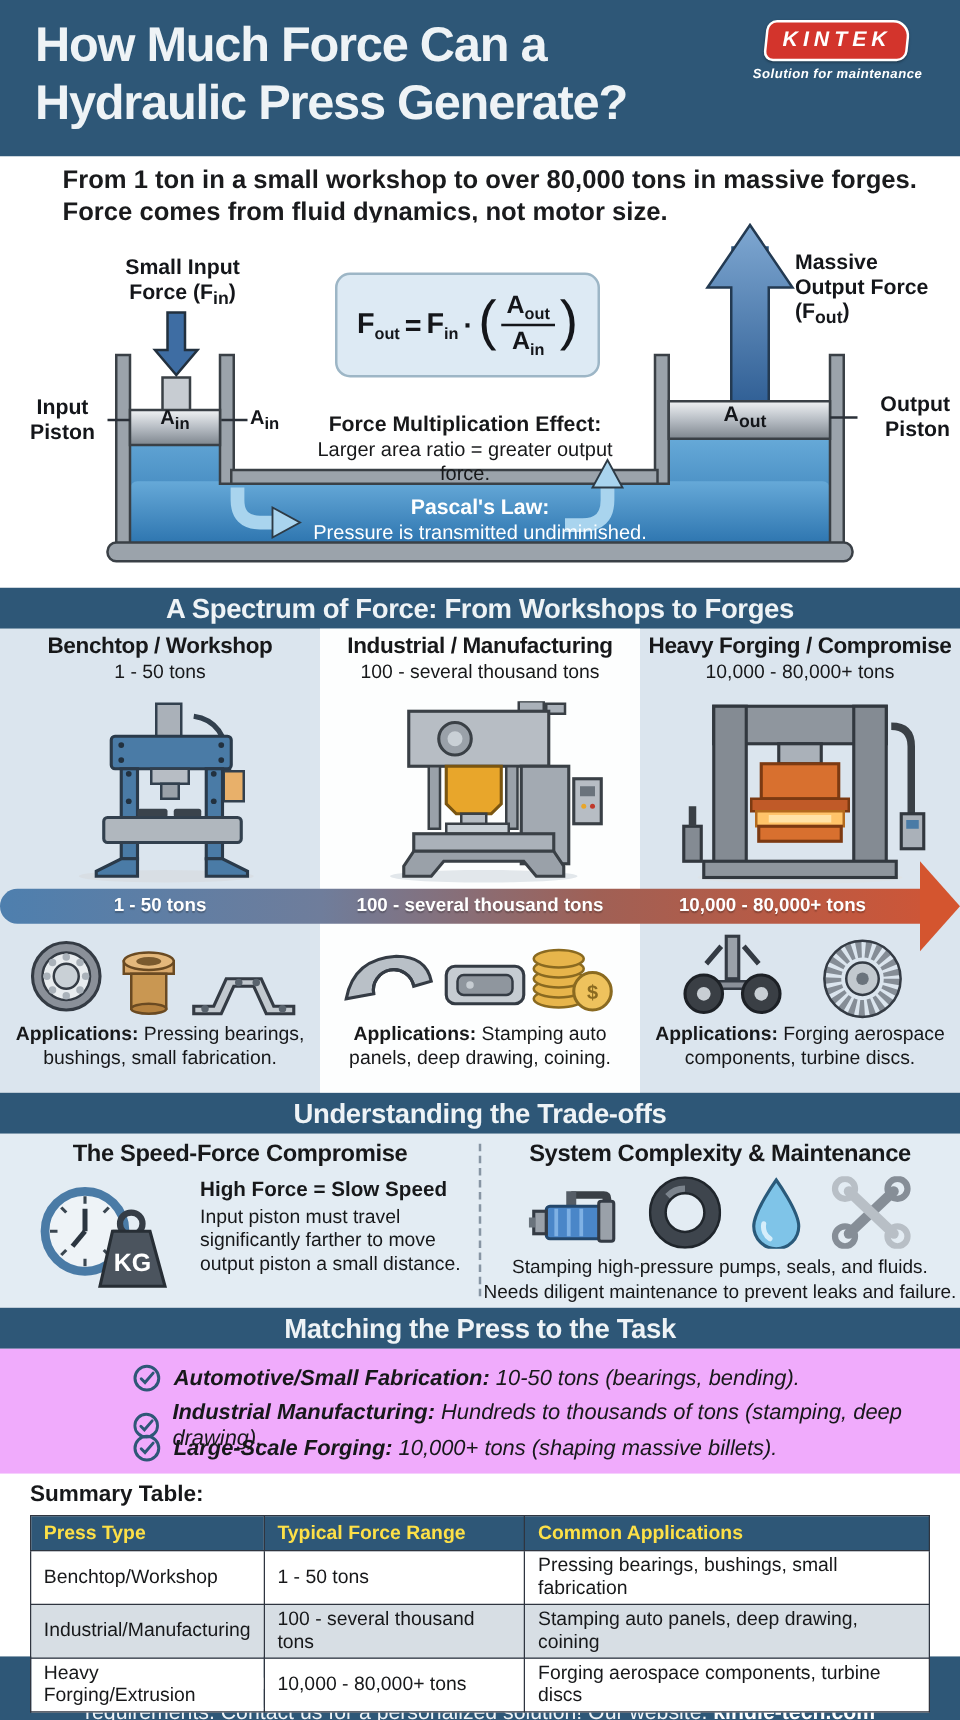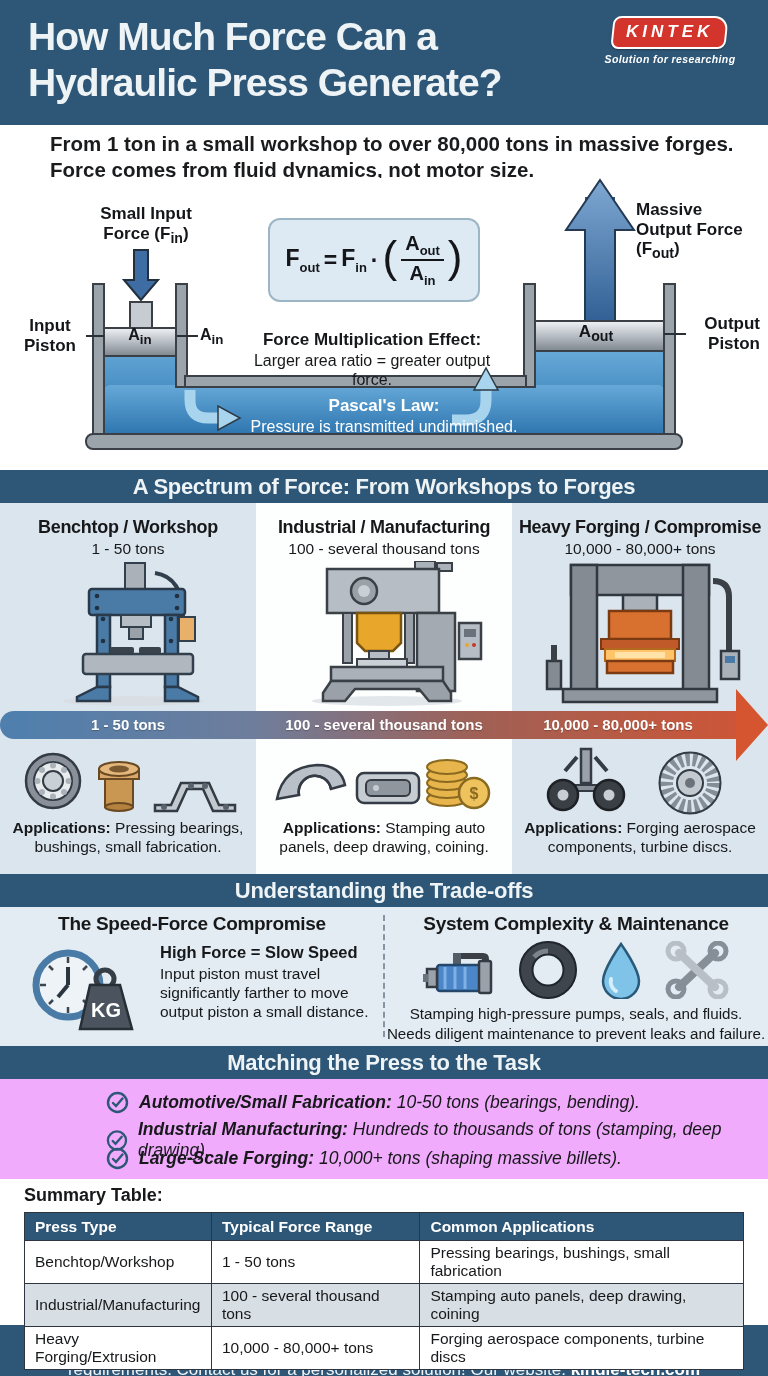--- a/index.html
+++ b/index.html
@@ -42,21 +42,21 @@
   .pascal .p-title{font-weight:bold;font-size:17px;}
   
   .band{height:33px;background:#2e5777;color:#eef3f6;font-weight:bold;font-size:22px;
         display:flex;align-items:center;justify-content:center;letter-spacing:-.3px;}
   
   .spectrum{position:relative;height:371px;background:#dbe5ee;}
   .spec-col{position:absolute;top:0;width:256px;height:371px;text-align:center;}
   .spec-col.c0{left:0;}
   .spec-col.c1{left:256px;background:#fdfefe;}
   .spec-col.c2{left:512px;}
-  .spec-name{margin-top:14px;font-weight:bold;font-size:18px;letter-spacing:-.3px;}
+  .spec-name{margin-top:3px;font-weight:bold;font-size:18px;letter-spacing:-.3px;}
   .spec-range{font-size:15.5px;margin-top:2px;}
   .spec-press{position:absolute;left:13px;top:58px;}
   .arrowbar{position:absolute;left:0;top:208px;width:736px;height:28px;border-radius:14px 0 0 14px;
             background:linear-gradient(90deg,#4e7fae 0%,#6f7d9b 35%,#a06055 65%,#cc5638 100%);}
   .arrowhead{position:absolute;left:736px;top:186px;width:0;height:0;
              border-top:36px solid transparent;border-bottom:36px solid transparent;border-left:32px solid #d4552f;}
   .bar-label{position:absolute;top:213px;width:256px;text-align:center;color:#fff;font-weight:bold;font-size:15px;
              text-shadow:0 1px 1px rgba(0,0,0,.25);}
   .bar-label.b0{left:0;} .bar-label.b1{left:256px;} .bar-label.b2{left:490px;}
   .spec-icons{position:absolute;left:13px;top:244px;}
@@ -76,41 +76,41 @@
   .sys-caption{position:absolute;left:0;top:97px;width:384px;text-align:center;font-size:15.2px;line-height:1.32;}
   
   .match{position:relative;height:100px;background:#f0abfc;padding-top:0;font-style:italic;}
   .match-item{position:absolute;left:106px;display:flex;align-items:center;gap:10px;font-size:17.5px;}
   .match-item .mi-text b{font-weight:bold;}
   .mi0{top:12px;} .mi1{top:40px;} .mi2{top:68px;}
   
   .summary{position:relative;height:146px;background:#ffffff;}
   .summary-label{position:absolute;left:24px;top:6px;font-weight:bold;font-size:18px;}
   table.sum{position:absolute;left:24px;top:33px;width:720px;border-collapse:collapse;font-size:15.5px;}
-  table.sum th{background:#2e5777;color:#ffffff;text-align:left;font-weight:bold;
+  table.sum th{background:#2e5777;color:#fde047;text-align:left;font-weight:bold;
                padding:4px 10px;border:1.6px solid #2f3540;height:19px;}
   table.sum td{padding:3px 10px;border:1.6px solid #2f3540;height:19px;background:#fff;}
   table.sum tr.alt td{background:#d7dee4;}
   
   .footer{height:58px;background:#2e5777;color:#f0f4f7;text-align:center;font-size:17px;line-height:1.42;padding-top:9px;box-sizing:border-box;}
   .footer b{font-weight:bold;}
   .footer .site{font-weight:bold;text-decoration:underline;color:#ffffff;cursor:pointer;}
 </style>
 </head>
 <body>
 
 <div class="page">
 
   <div class="header">
     <h1>How Much Force Can a Hydraulic Press Generate?</h1>
     <div class="logo">
       <div class="logo-badge">
         <span>KINTEK</span>
       </div>
-      <div class="logo-tag">Solution for researching</div>
+      <div class="logo-tag">Solution for maintenance</div>
     </div>
   </div>
 
   <div class="intro">
     <div>From 1 ton in a small workshop to over 80,000 tons in massive forges.</div>
     <div>Force comes from fluid dynamics, not motor size.</div>
   </div>
 
   <div class="diagram">
     <svg width="768" height="292" viewBox="0 0 768 292">

